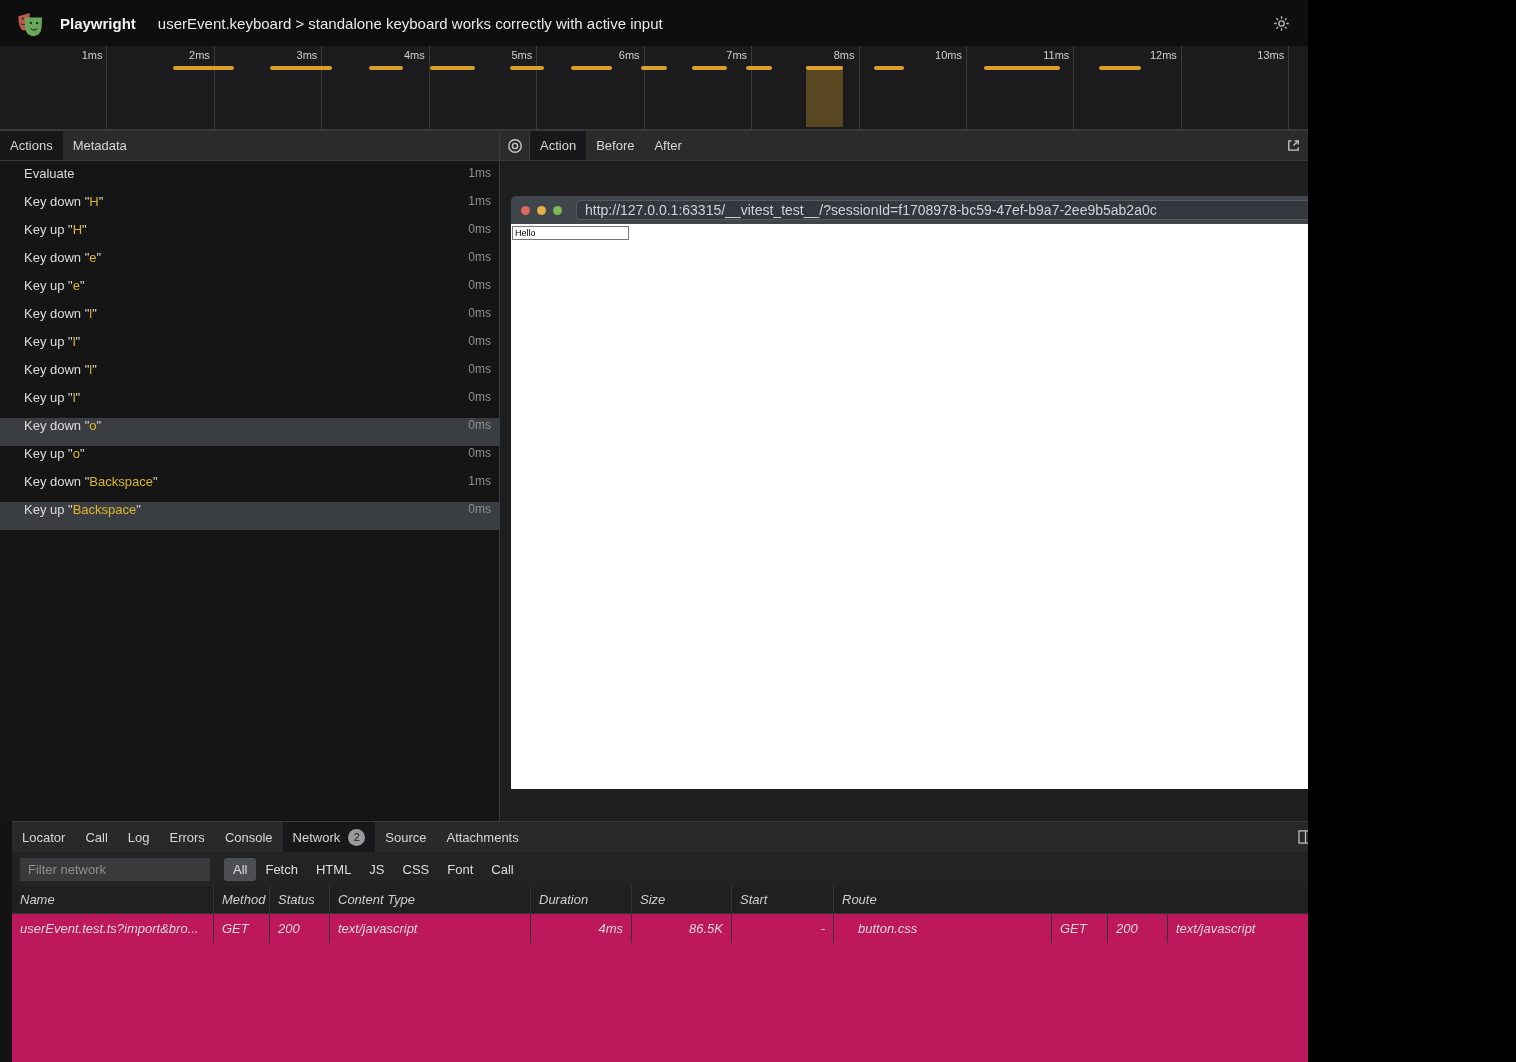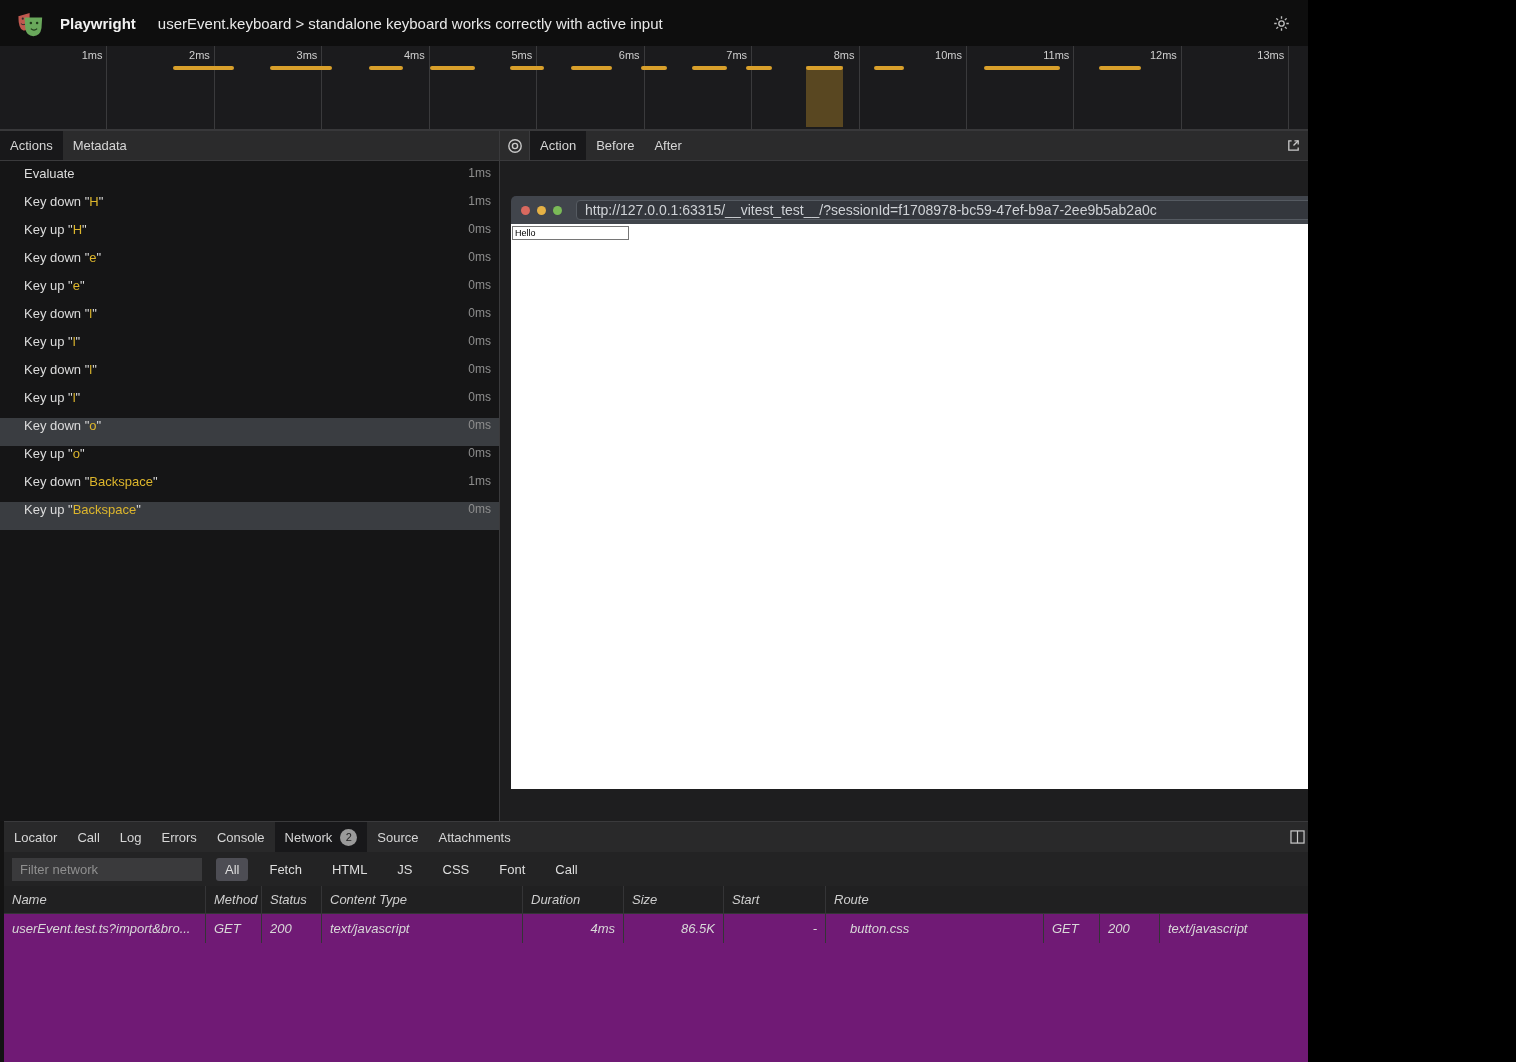--- a/index.html
+++ b/index.html
@@ -51,31 +51,31 @@
   .dots { display:flex; gap:7px; margin-right:14px; }
   .dot { width:9px; height:9px; border-radius:50%; }
   .dot.red { background:#d9695f; } .dot.yellow { background:#e5b145; } .dot.green { background:#7aba57; }
   .url-field { flex:1; height:20px; background:#34373d; border:1px solid #555a61; border-radius:4px; color:#cfd2d6; font-size:14px; line-height:18px; padding:0 8px; white-space:nowrap; overflow:hidden; }
   .menu-btn { margin-left:12px; display:flex; flex-direction:column; gap:2px; cursor:pointer; }
   .menu-btn i { display:block; width:13px; height:2px; background:#c4c7cb; }
   .page { height:565px; background:#ffffff; position:relative; }
   .page-input { position:absolute; left:1px; top:2px; width:117px; height:14px; font-size:9px; font-family:"Liberation Sans", sans-serif; border:1px solid #767676; padding:0 2px; color:#000; background:#fff; }
 
   
-  .bottom-panel { position:absolute; top:821px; left:4px; width:100%; height:241px; background:#701a75; border-top:1px solid #3a3a3c; display:flex; flex-direction:column; }
+  .bottom-panel { position:absolute; top:821px; left:12px; width:100%; height:241px; background:#be185d; border-top:1px solid #3a3a3c; display:flex; flex-direction:column; }
   .btabbar { height:30px; flex:0 0 30px; background:#29292a; display:flex; align-items:stretch; }
   .btab { display:flex; align-items:center; padding:0 10px; font-size:13px; color:#d6d6d6; cursor:pointer; gap:6px; }
   .btab.sel { background:#18181a;gap:8px; }
   .badge { width:17px; height:17px; border-radius:50%; background:#9a9a9a; color:#1f1f1f; font-size:11px; display:flex; align-items:center; justify-content:center; }
   .btab-spacer { flex:1; }
 
   .filterbar { height:34px; flex:0 0 34px; background:#232324; display:flex; align-items:center; padding:0 8px; }
   .filter-input { width:190px; height:23px; background:#3a3a3c; border:none; outline:none; color:#dddddd; font-size:13px; padding:0 8px; font-family:"Liberation Sans", sans-serif; }
   .filter-input::placeholder { color:#8f8f8f; }
-  .chips { display:flex; align-items:center; margin-left:14px; gap:12px; }
+  .chips { display:flex; align-items:center; margin-left:14px; gap:0; }
   .chip { font-size:13px; color:#dedede; padding:4px 9px; border-radius:3px; cursor:pointer; }
   .chip.sel { background:#4d4d54; }
 
   .net-grid { display:grid; grid-template-columns:202px 56px 60px 201px 101px 100px 102px 1fr; }
   .net-header { height:28px; flex:0 0 28px; background:#202021; border-bottom:1px solid #343436; }
   .net-header .net-cell { color:#cfcfcf; line-height:27px; }
   .net-row { height:29px; flex:0 0 29px; }
   .net-row .net-cell { line-height:29px; color:#d8d8d8; cursor:default; }
   .net-cell { font-size:13px; padding:0 8px; border-right:1px solid #343436; white-space:nowrap; overflow:hidden;font-style:italic; }
   .net-cell:last-child { border-right:none; }

